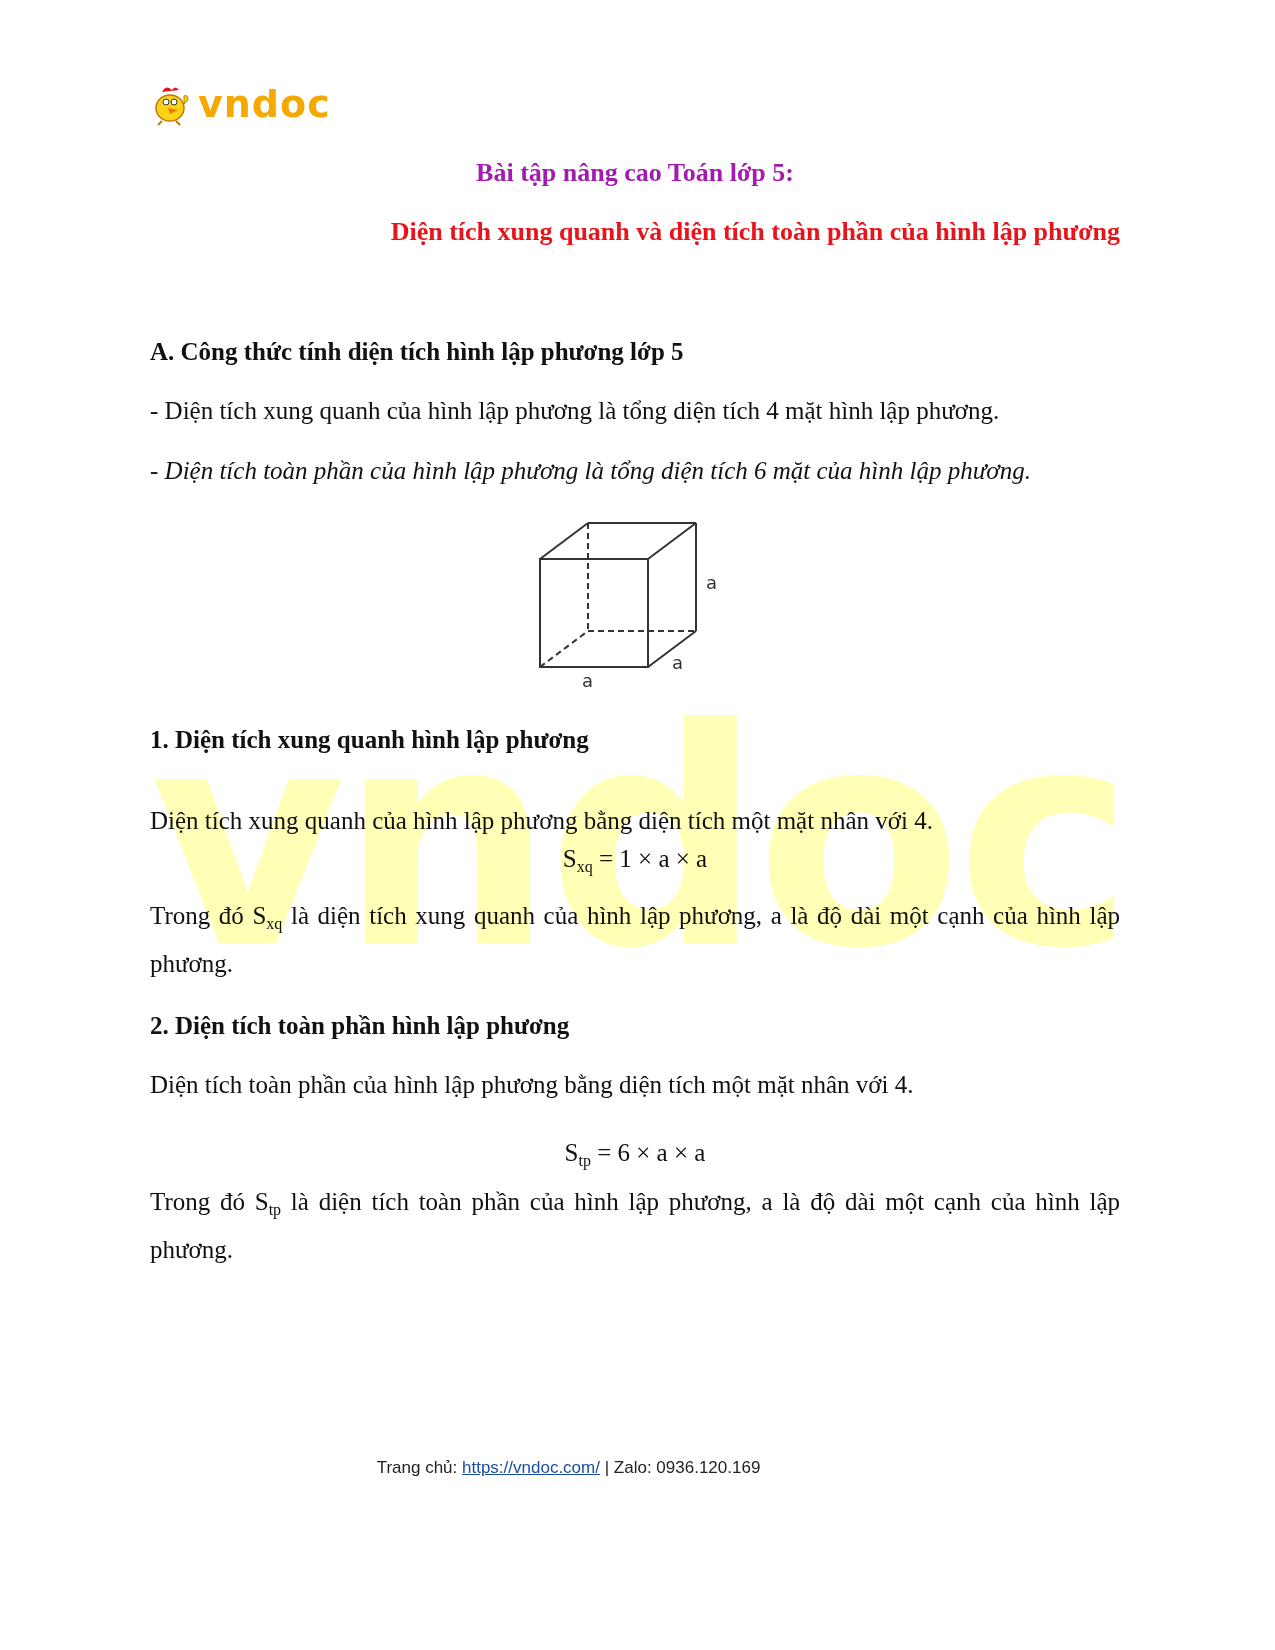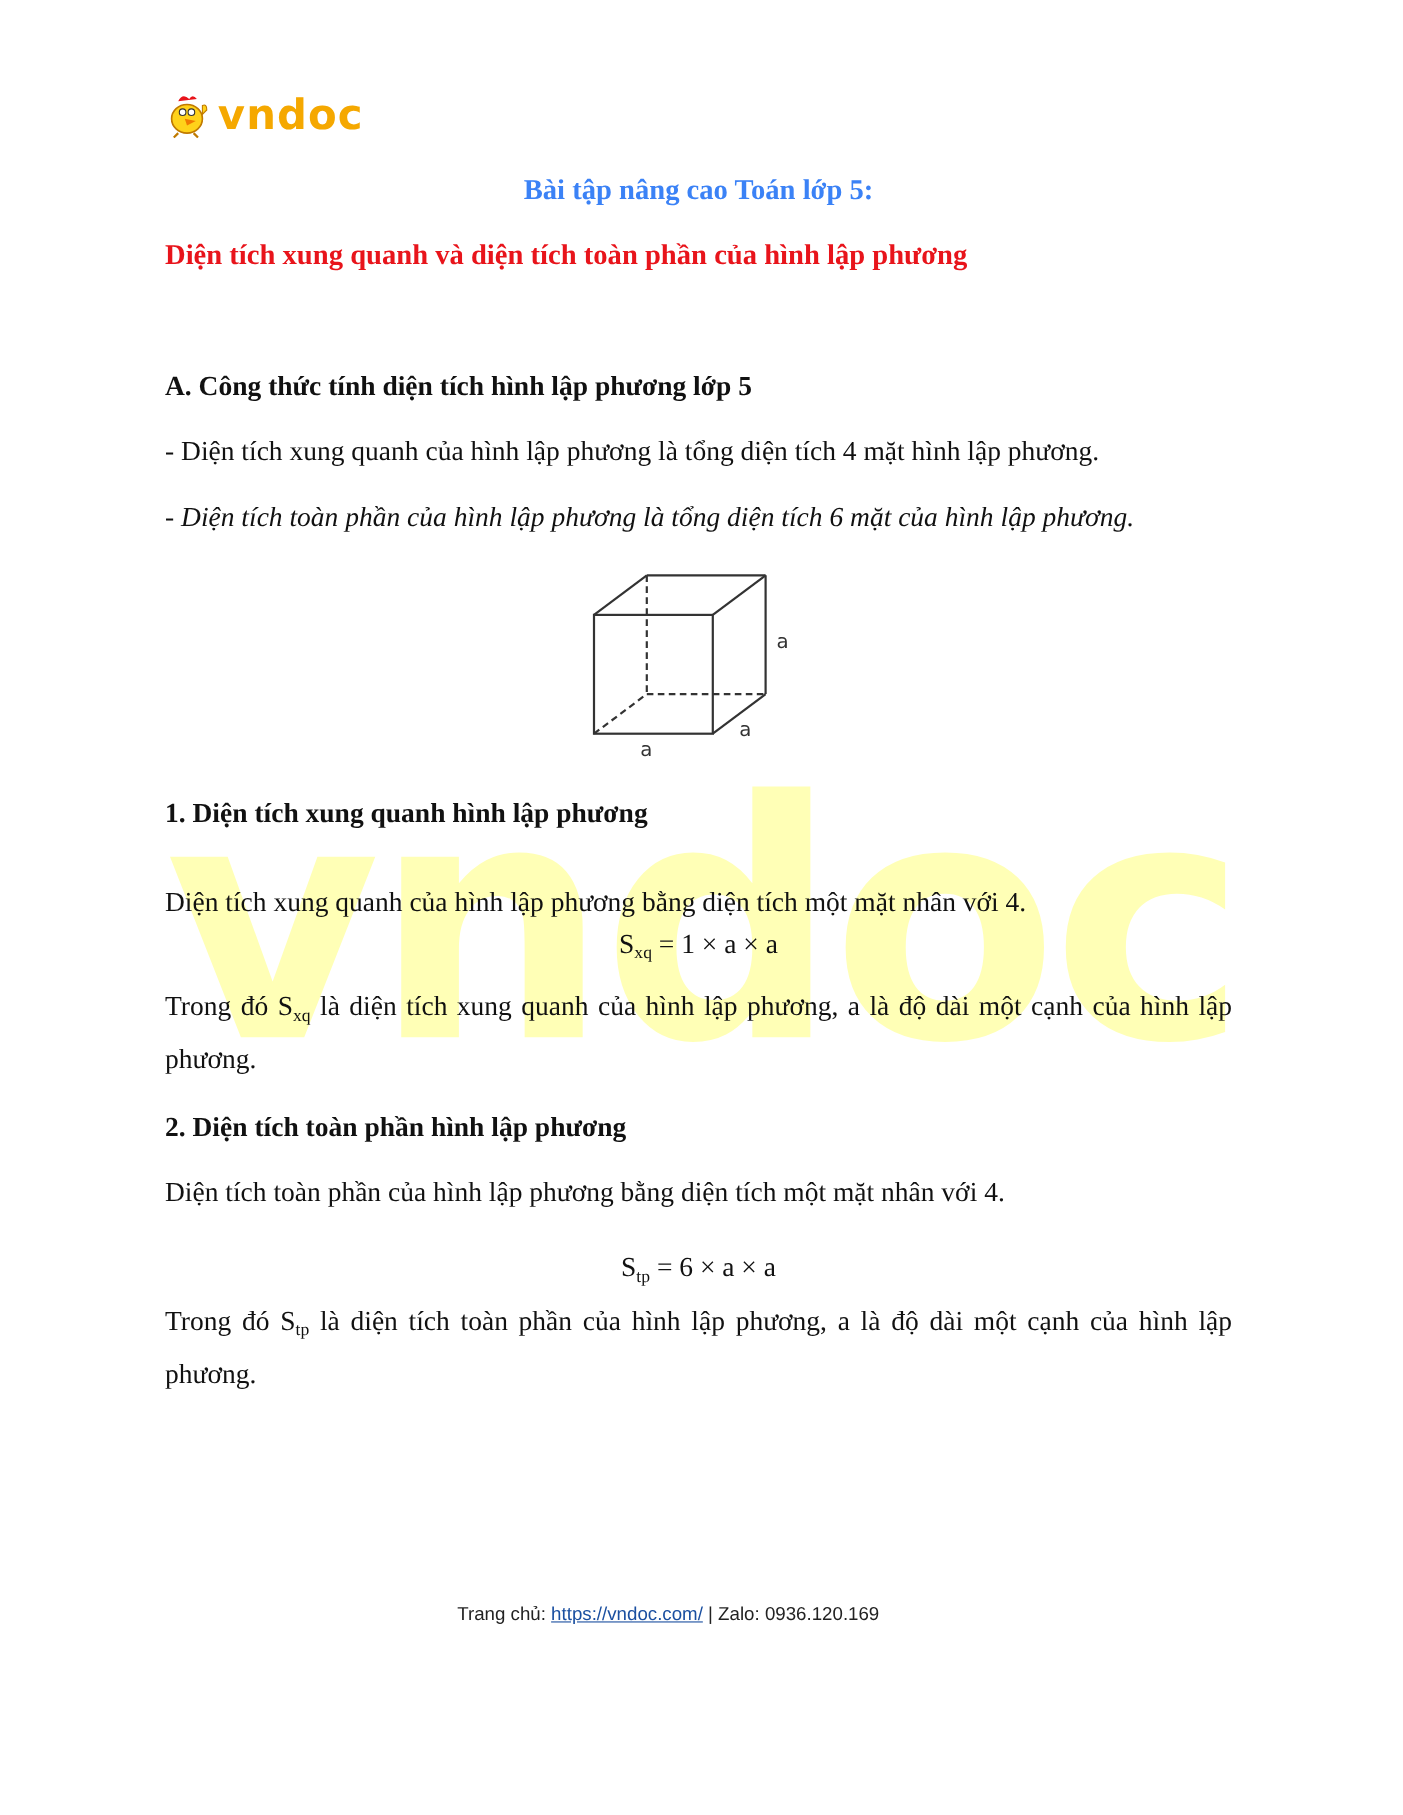--- a/index.html
+++ b/index.html
@@ -2,29 +2,29 @@
 <html><head>
 <meta charset="utf-8">
 <style>
   html, body { margin:0; padding:0; background:#fff; }
   body { width:1275px; height:1650px; position:relative; overflow:hidden; font-family:"Liberation Serif", serif; color:#111; }
   .logo { position:absolute; left:150px; top:82px; display:flex; align-items:center; }
   .logo-mascot { width:44px; height:44px; position:relative; }
   .logo-text { font-family:"DejaVu Sans", sans-serif; font-weight:bold; font-size:38px; color:#f5a800; letter-spacing:1px; margin-left:4px; line-height:44px; }
   .watermark { position:absolute; left:150px; top:690px; font-family:"DejaVu Sans", sans-serif; font-weight:bold; font-size:300px; color:#ffff9e; opacity:0.75; letter-spacing:-6px; line-height:1; z-index:0; }
   .content { position:absolute; left:150px; top:0; width:970px; z-index:1; }
-  .title1 { position:absolute; top:158px; left:0; width:970px; text-align:center; font-weight:bold; font-size:26px; color:#3b82f6; }
-  .title2 { position:absolute; top:217px; left:0; width:970px; text-align:left; font-weight:bold; font-size:26px; color:#e8141b; }
+  .title1 { position:absolute; top:158px; left:0; width:970px; text-align:center; font-weight:bold; font-size:26px; color:#a21caf; }
+  .title2 { position:absolute; top:217px; left:0; width:970px; text-align:right; font-weight:bold; font-size:26px; color:#e8141b; }
   .p { position:absolute; left:0; font-size:25px; line-height:30px; }
   .h { font-weight:bold;text-align:right; }
   .center { width:970px; text-align:center; }
   .justify { width:970px; text-align:justify; text-align-last:left; line-height:48px; }
   sub { font-size:16px; vertical-align:-5px; line-height:0; }
   .cube { position:absolute; left:530px; top:515px; }
-  .footer { position:absolute; top:1458px; left:0; width:1137px; text-align:center; font-family:"Liberation Sans", sans-serif; font-size:17px; color:#222;padding-left:39px; }
+  .footer { position:absolute; top:1458px; left:0; width:1137px; text-align:center; font-family:"Liberation Sans", sans-serif; font-size:17px; color:#222; }
   .footer a { color:#1a4fa0; text-decoration:underline; }
 </style>
 </head>
 <body>
 
 <div class="logo">
   <div class="logo-mascot">
     <svg width="44" height="44" viewBox="0 0 44 44">
       <ellipse cx="20" cy="26" rx="14" ry="13" fill="#ffd21a" stroke="#c07a00" stroke-width="1.5"></ellipse>
       <path d="M12 10 q4 -8 10 -2 q3 -5 7 0" fill="#e8141b"></path>

